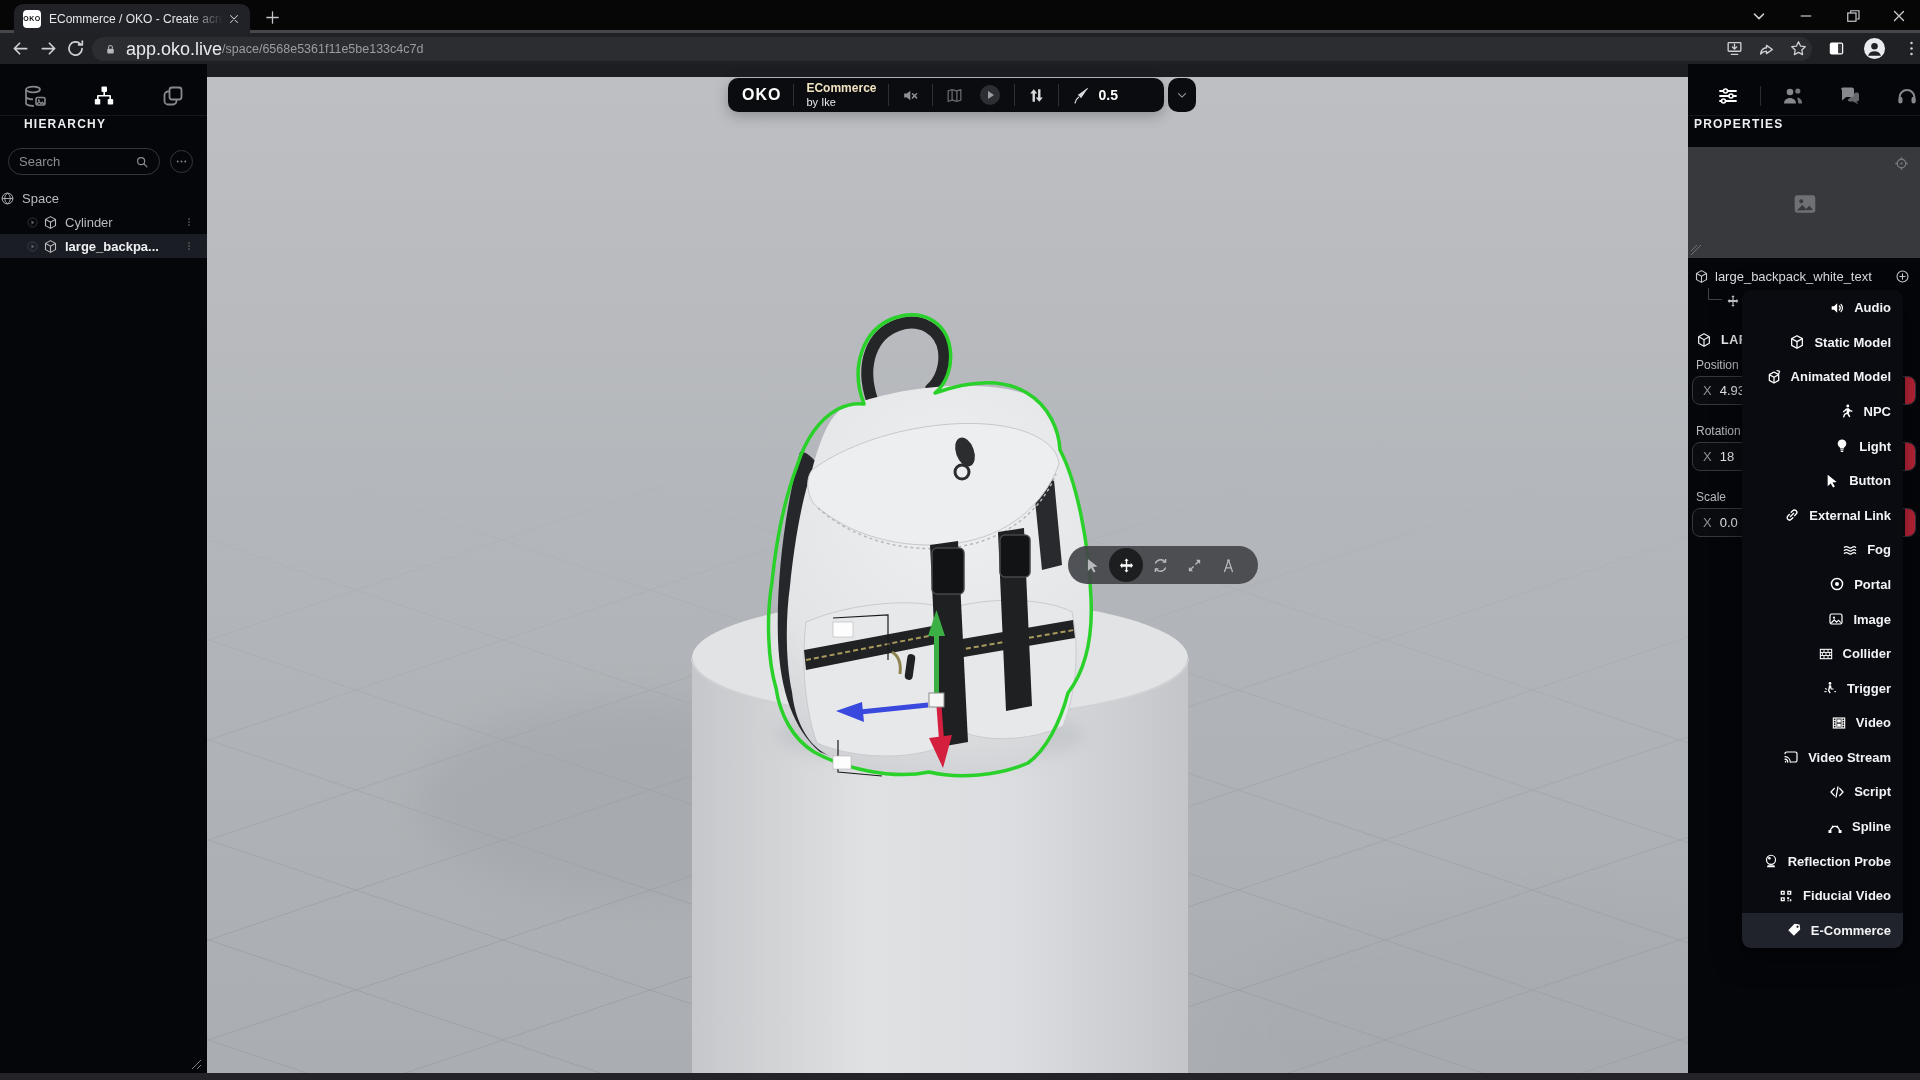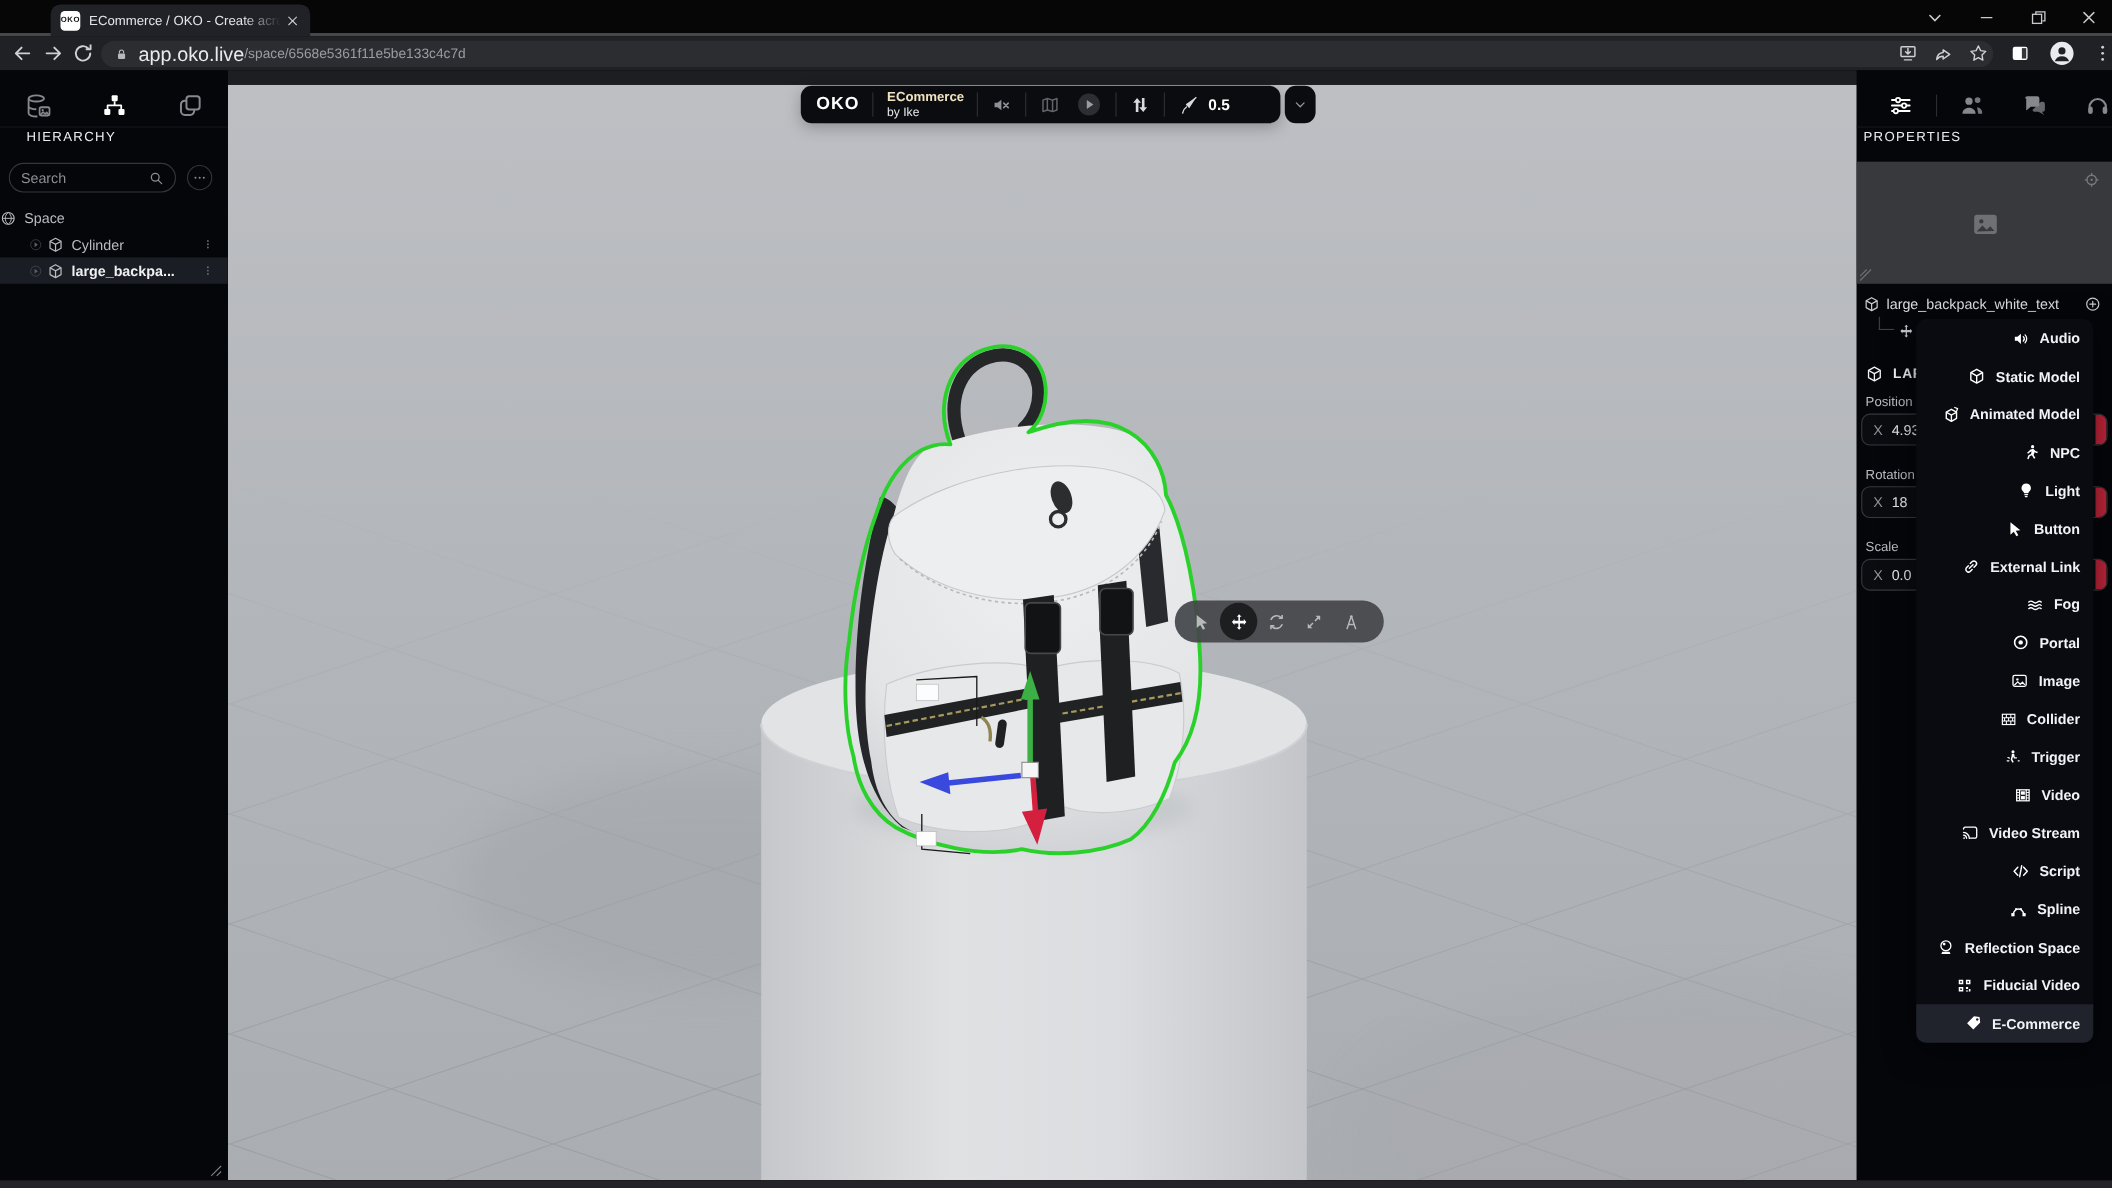--- a/index.html
+++ b/index.html
@@ -9,21 +9,21 @@
     background:#000; font-family: "Liberation Sans", sans-serif;
     -webkit-font-smoothing: antialiased;
   }
   .ico { display:inline-flex; align-items:center; justify-content:center; }
   .ico svg { width:100%; height:100%; display:block; }
 
   
   #tabstrip { position:absolute; left:0; top:0; width:1920px; height:33px; background:#060607; }
   #tabstrip::after { content:""; position:absolute; left:0; bottom:0; width:100%; height:3px; background:#46474a; }
   .tab { position:absolute; left:14px; top:4px; width:236px; height:29px; background:#202227;
-         border-radius:9px 9px 0 0; display:flex; align-items:center; padding:0 9px; z-index:3;margin-left:32px; }
+         border-radius:9px 9px 0 0; display:flex; align-items:center; padding:0 9px; z-index:3; }
   .tab-favicon { width:18px; height:18px; background:#fff; border-radius:4px; color:#111;
                  font-size:7px; font-weight:800; display:flex; align-items:center; justify-content:center; letter-spacing:.5px; }
   .tab-title { flex:1; margin-left:8px; font-size:12px; color:#e4e6e9; white-space:nowrap; overflow:hidden;
                -webkit-mask-image:linear-gradient(90deg,#000 78%,transparent 98%); mask-image:linear-gradient(90deg,#000 78%,transparent 98%); }
   .tab-close { width:14px; height:14px; color:#c3c5c8; }
   .newtab { position:absolute; left:264px; top:9px; width:17px; height:17px; color:#c3c5c8; }
   .wctl { position:absolute; top:7px; width:22px; height:18px; color:#c7c9cc; }
   #navbar { position:absolute; left:0; top:33px; width:1920px; height:31px; background:#1f2125; }
   .nav-ico { position:absolute; top:38px; width:21px; height:21px; color:#ced0d3; }
   #urlpill { position:absolute; left:92px; top:37px; width:1720px; height:24px; border-radius:12px;
@@ -35,21 +35,21 @@
 
   
   #topstrip { position:absolute; left:207px; top:64px; width:1481px; height:13px; background:#1c1e22; }
   #bottomstrip { position:absolute; left:0; top:1073px; width:1920px; height:7px; background:#242428; }
 
   
   #leftpanel { position:absolute; left:0; top:64px; width:207px; height:1009px; background:#05060a; }
   .panel-iconrow { position:absolute; left:0; top:12px; width:100%; height:40px; display:flex; align-items:center; justify-content:space-around; border-bottom:1px solid #16171c; }
   .pi-btn { position:relative; width:24px; height:24px; color:#86888d; }
   .pi-btn.active { color:#fff; }
-  .panel-title { position:absolute; left:24px; top:53px; font-size:12px; font-weight:400; letter-spacing:1.2px; color:#eceef0;text-align:center; }
+  .panel-title { position:absolute; left:24px; top:53px; font-size:12px; font-weight:700; letter-spacing:1.2px; color:#eceef0;text-align:center; }
   #searchbox { position:absolute; left:8px; top:84px; width:152px; height:27px; border:1px solid #34363c; border-radius:14px;
                display:flex; align-items:center; padding:0 10px; }
   #searchbox input { flex:1; background:transparent; border:none; outline:none; color:#c8cacd; font-size:13px; font-family:inherit; width:100px; }
   #searchbox input::placeholder { color:#8b8d92; }
   #searchbox .ico { width:14px; height:14px; color:#8b8d92; }
   #moremenu { position:absolute; left:170px; top:86px; width:23px; height:23px; border:1px solid #34363c; border-radius:50%;
               color:#8b8d92; display:flex; align-items:center; justify-content:center; }
   #moremenu .ico{ width:13px; height:13px; }
   .tree-row { position:absolute; left:0; width:207px; height:24px; display:flex; align-items:center; font-size:13px; color:#b9bbc0; }
   .tree-row.sel { background:#1b1d24; color:#eef0f2;font-weight:bold; }
@@ -759,21 +759,21 @@
         <span class="lbl">Spline</span>
       </div>
     <div class="menu-row">
         <span class="ico">
           <svg viewBox="0 0 24 24" xmlns="http://www.w3.org/2000/svg">
             <circle cx="12" cy="10.2" r="6.8" fill="none" stroke="currentColor" stroke-width="1.8"></circle>
             <circle cx="9.6" cy="7.8" r="1.9" fill="currentColor"></circle>
             <path d="M7 18.3h10l1.2 3.2H5.8z" fill="currentColor"></path>
           </svg>
         </span>
-        <span class="lbl">Reflection Space</span>
+        <span class="lbl">Reflection Probe</span>
       </div>
     <div class="menu-row">
         <span class="ico">
           <svg viewBox="0 0 24 24" xmlns="http://www.w3.org/2000/svg">
             <path d="M4 4h6.2v6.2H4zM6 6v2.2h2.2V6zM13.8 4H20v6.2h-6.2zM15.8 6v2.2H18V6zM4 13.8h6.2V20H4zM6 15.8V18h2.2v-2.2zM13.8 13.8h3v3h-3zM17.8 16.8H20V20h-2.2zM13.8 18.8h3V20h-3z" fill="currentColor"></path>
           </svg>
         </span>
         <span class="lbl">Fiducial Video</span>
       </div>
     <div class="menu-row active">

